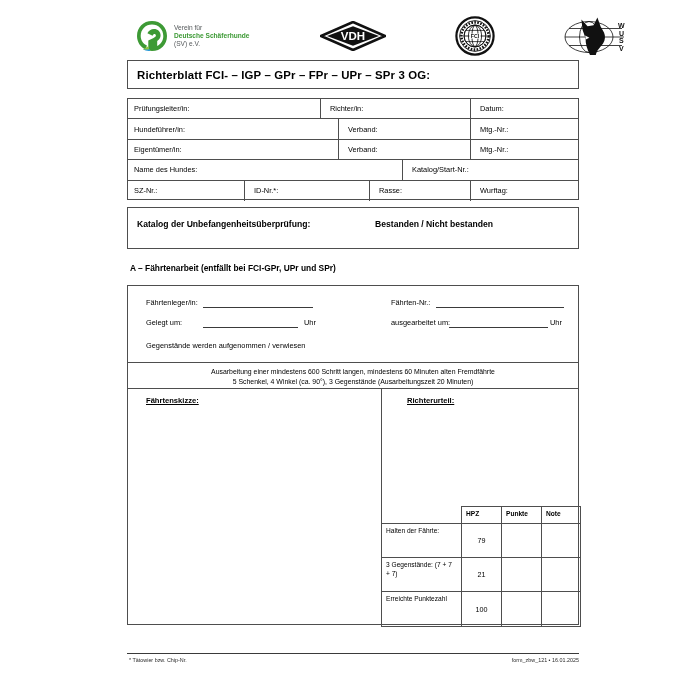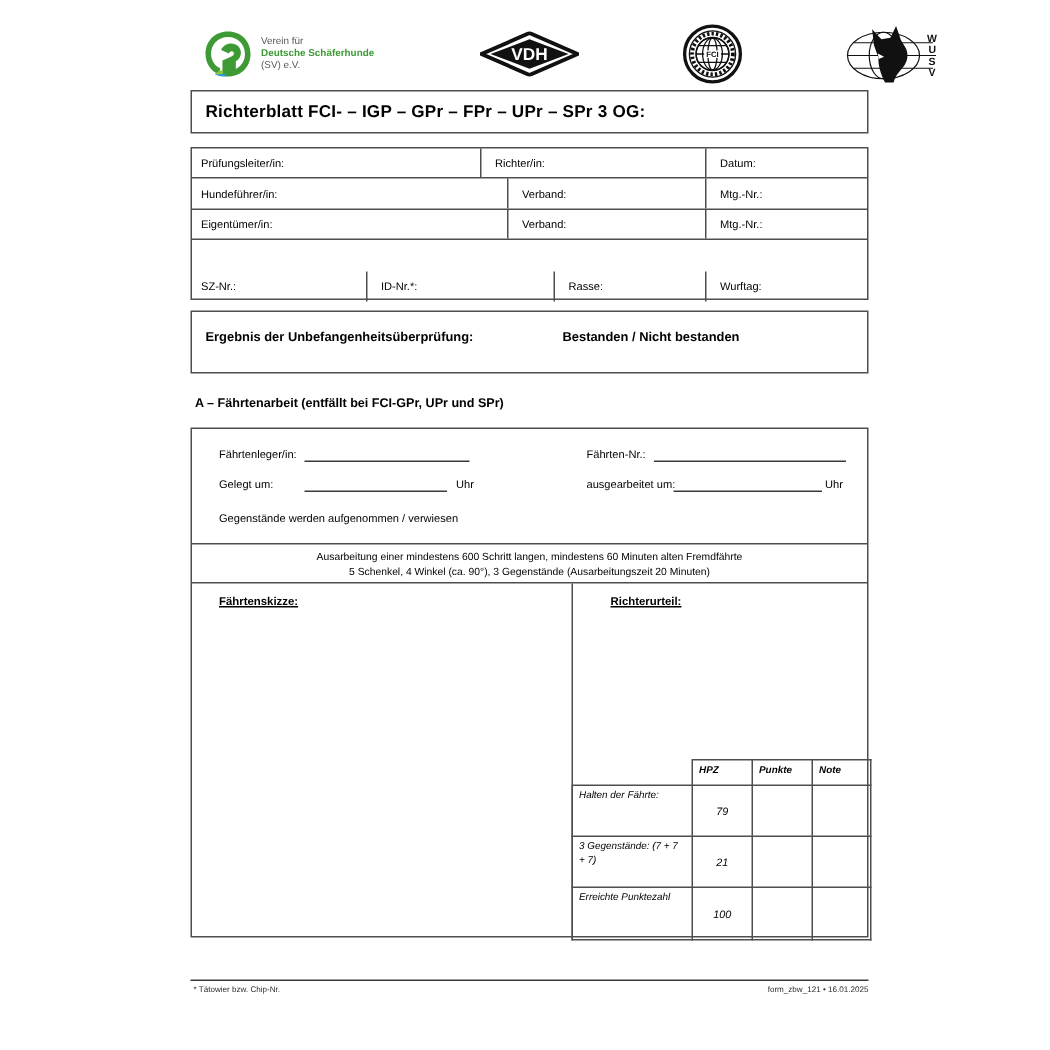--- a/index.html
+++ b/index.html
@@ -244,21 +244,20 @@
     table-layout: fixed;
   }
   #score-table td, #score-table th {
     border: 1px solid #4e4e4e;
     box-sizing: border-box;
     font-size: 6.6px;
     font-weight: normal;
     padding: 3px 4px;
     vertical-align: top;
     text-align: left;
-    font-style: italic;
   }
   #score-table th { font-weight: bold; }
   #score-table tr.head td, #score-table tr.head th { height: 17px; }
   #score-table td.no-border-tl {
     border-left: none;
     border-top: none;
     border-bottom: 1px solid #4e4e4e;
   }
   #score-table td.num {
     text-align: center;
@@ -380,30 +379,34 @@
     <div class="info-row" style="top:20.4px">
       <div class="cell" style="left:0;width:210px">Hundeführer/in:</div>
       <div class="cell div" style="left:210px;width:132px">Verband:</div>
       <div class="cell div" style="left:342px;width:110px">Mtg.-Nr.:</div>
     </div>
     <div class="info-row" style="top:40.8px">
       <div class="cell" style="left:0;width:210px">Eigentümer/in:</div>
       <div class="cell div" style="left:210px;width:132px">Verband:</div>
       <div class="cell div" style="left:342px;width:110px">Mtg.-Nr.:</div>
     </div>
+    <div class="info-row" style="top:61.2px">
+      <div class="cell" style="left:0;width:274px">Name des Hundes:</div>
+      <div class="cell div" style="left:274px;width:178px">Katalog/Start-Nr.:</div>
+    </div>
     <div class="info-row last" style="top:81.6px">
       <div class="cell" style="left:0;width:116px">SZ-Nr.:</div>
       <div class="cell div" style="left:116px;width:125px">ID-Nr.*:</div>
       <div class="cell div" style="left:241px;width:101px">Rasse:</div>
       <div class="cell div" style="left:342px;width:110px">Wurftag:</div>
     </div>
   </div>
 
   <div class="box" id="unbef-box">
-    <div id="unbef-label">Ergebnis der Unbefangenheitsüberprüfung:</div>
+    <div id="unbef-label">Katalog der Unbefangenheitsüberprüfung:</div>
     <div id="unbef-value">Bestanden / Nicht bestanden</div>
   </div>
 
   <div id="section-a-title">A – Fährtenarbeit (entfällt bei FCI-GPr, UPr und SPr)</div>
 
   <div class="box" id="faehrte-box">
 
     <div class="fz-label" style="left:18px;top:12px">Fährtenleger/in:</div>
     <div class="fz-line" style="left:75px;top:21px;width:110px"></div>
 

